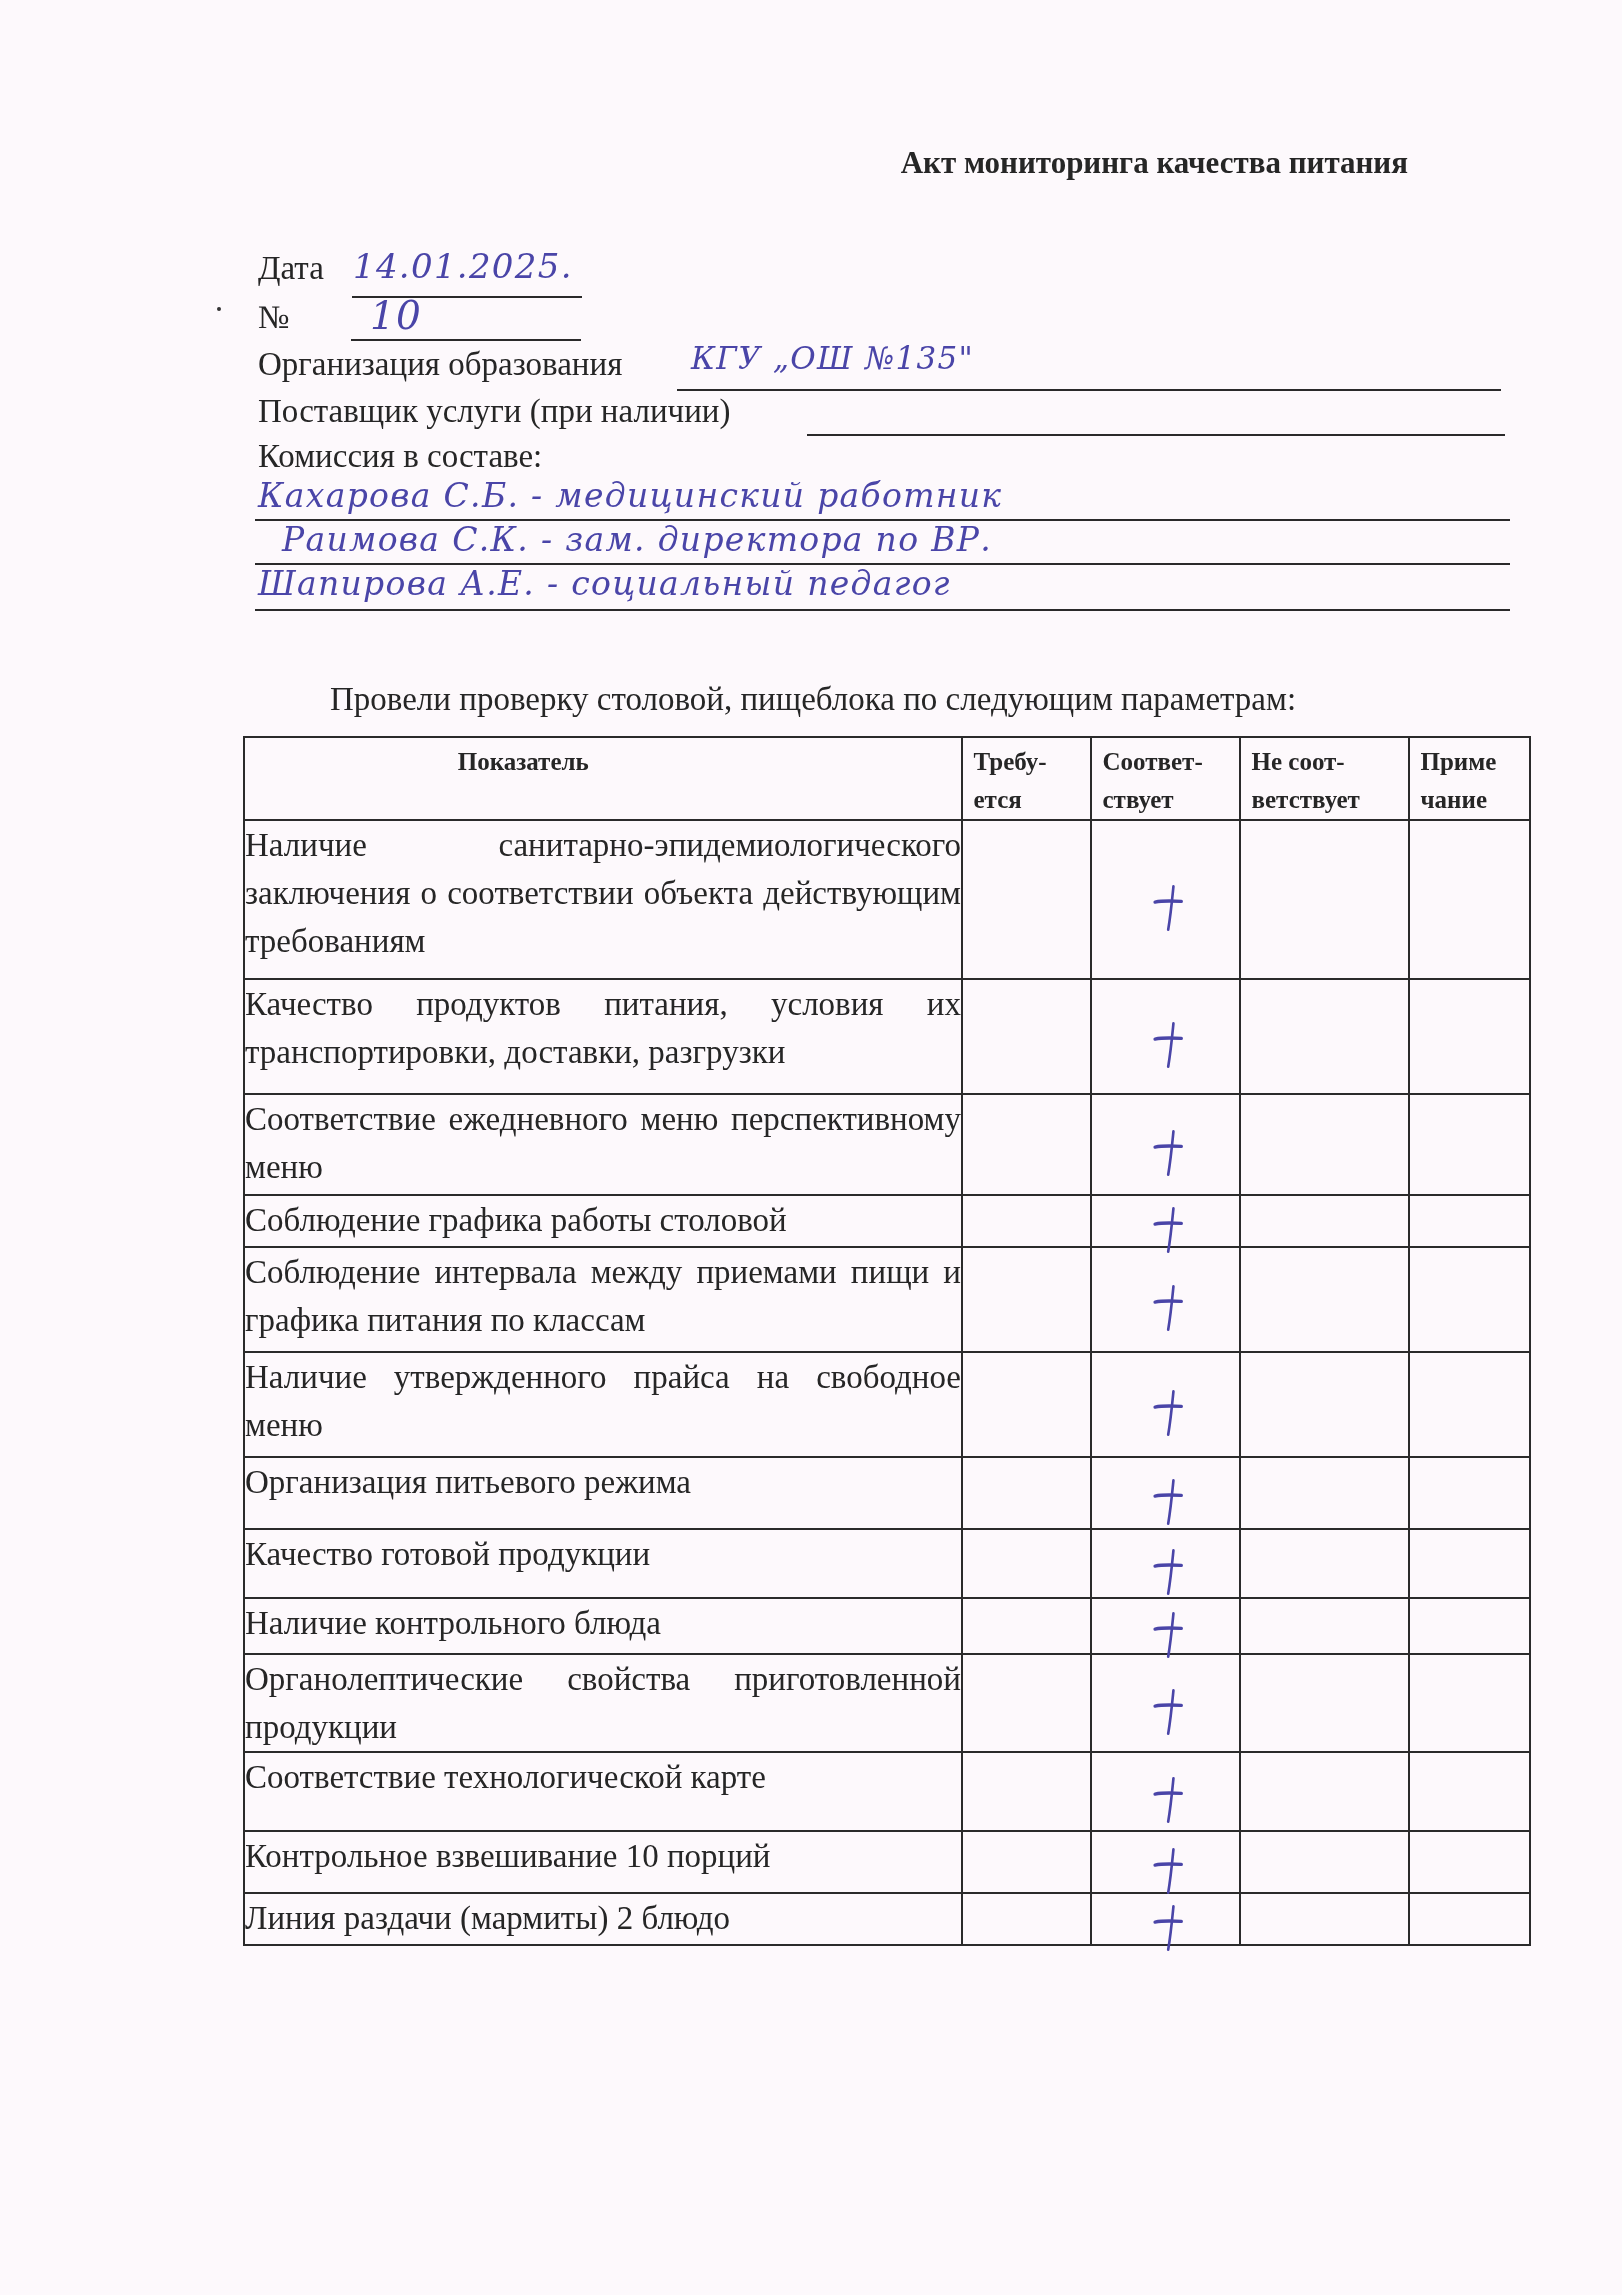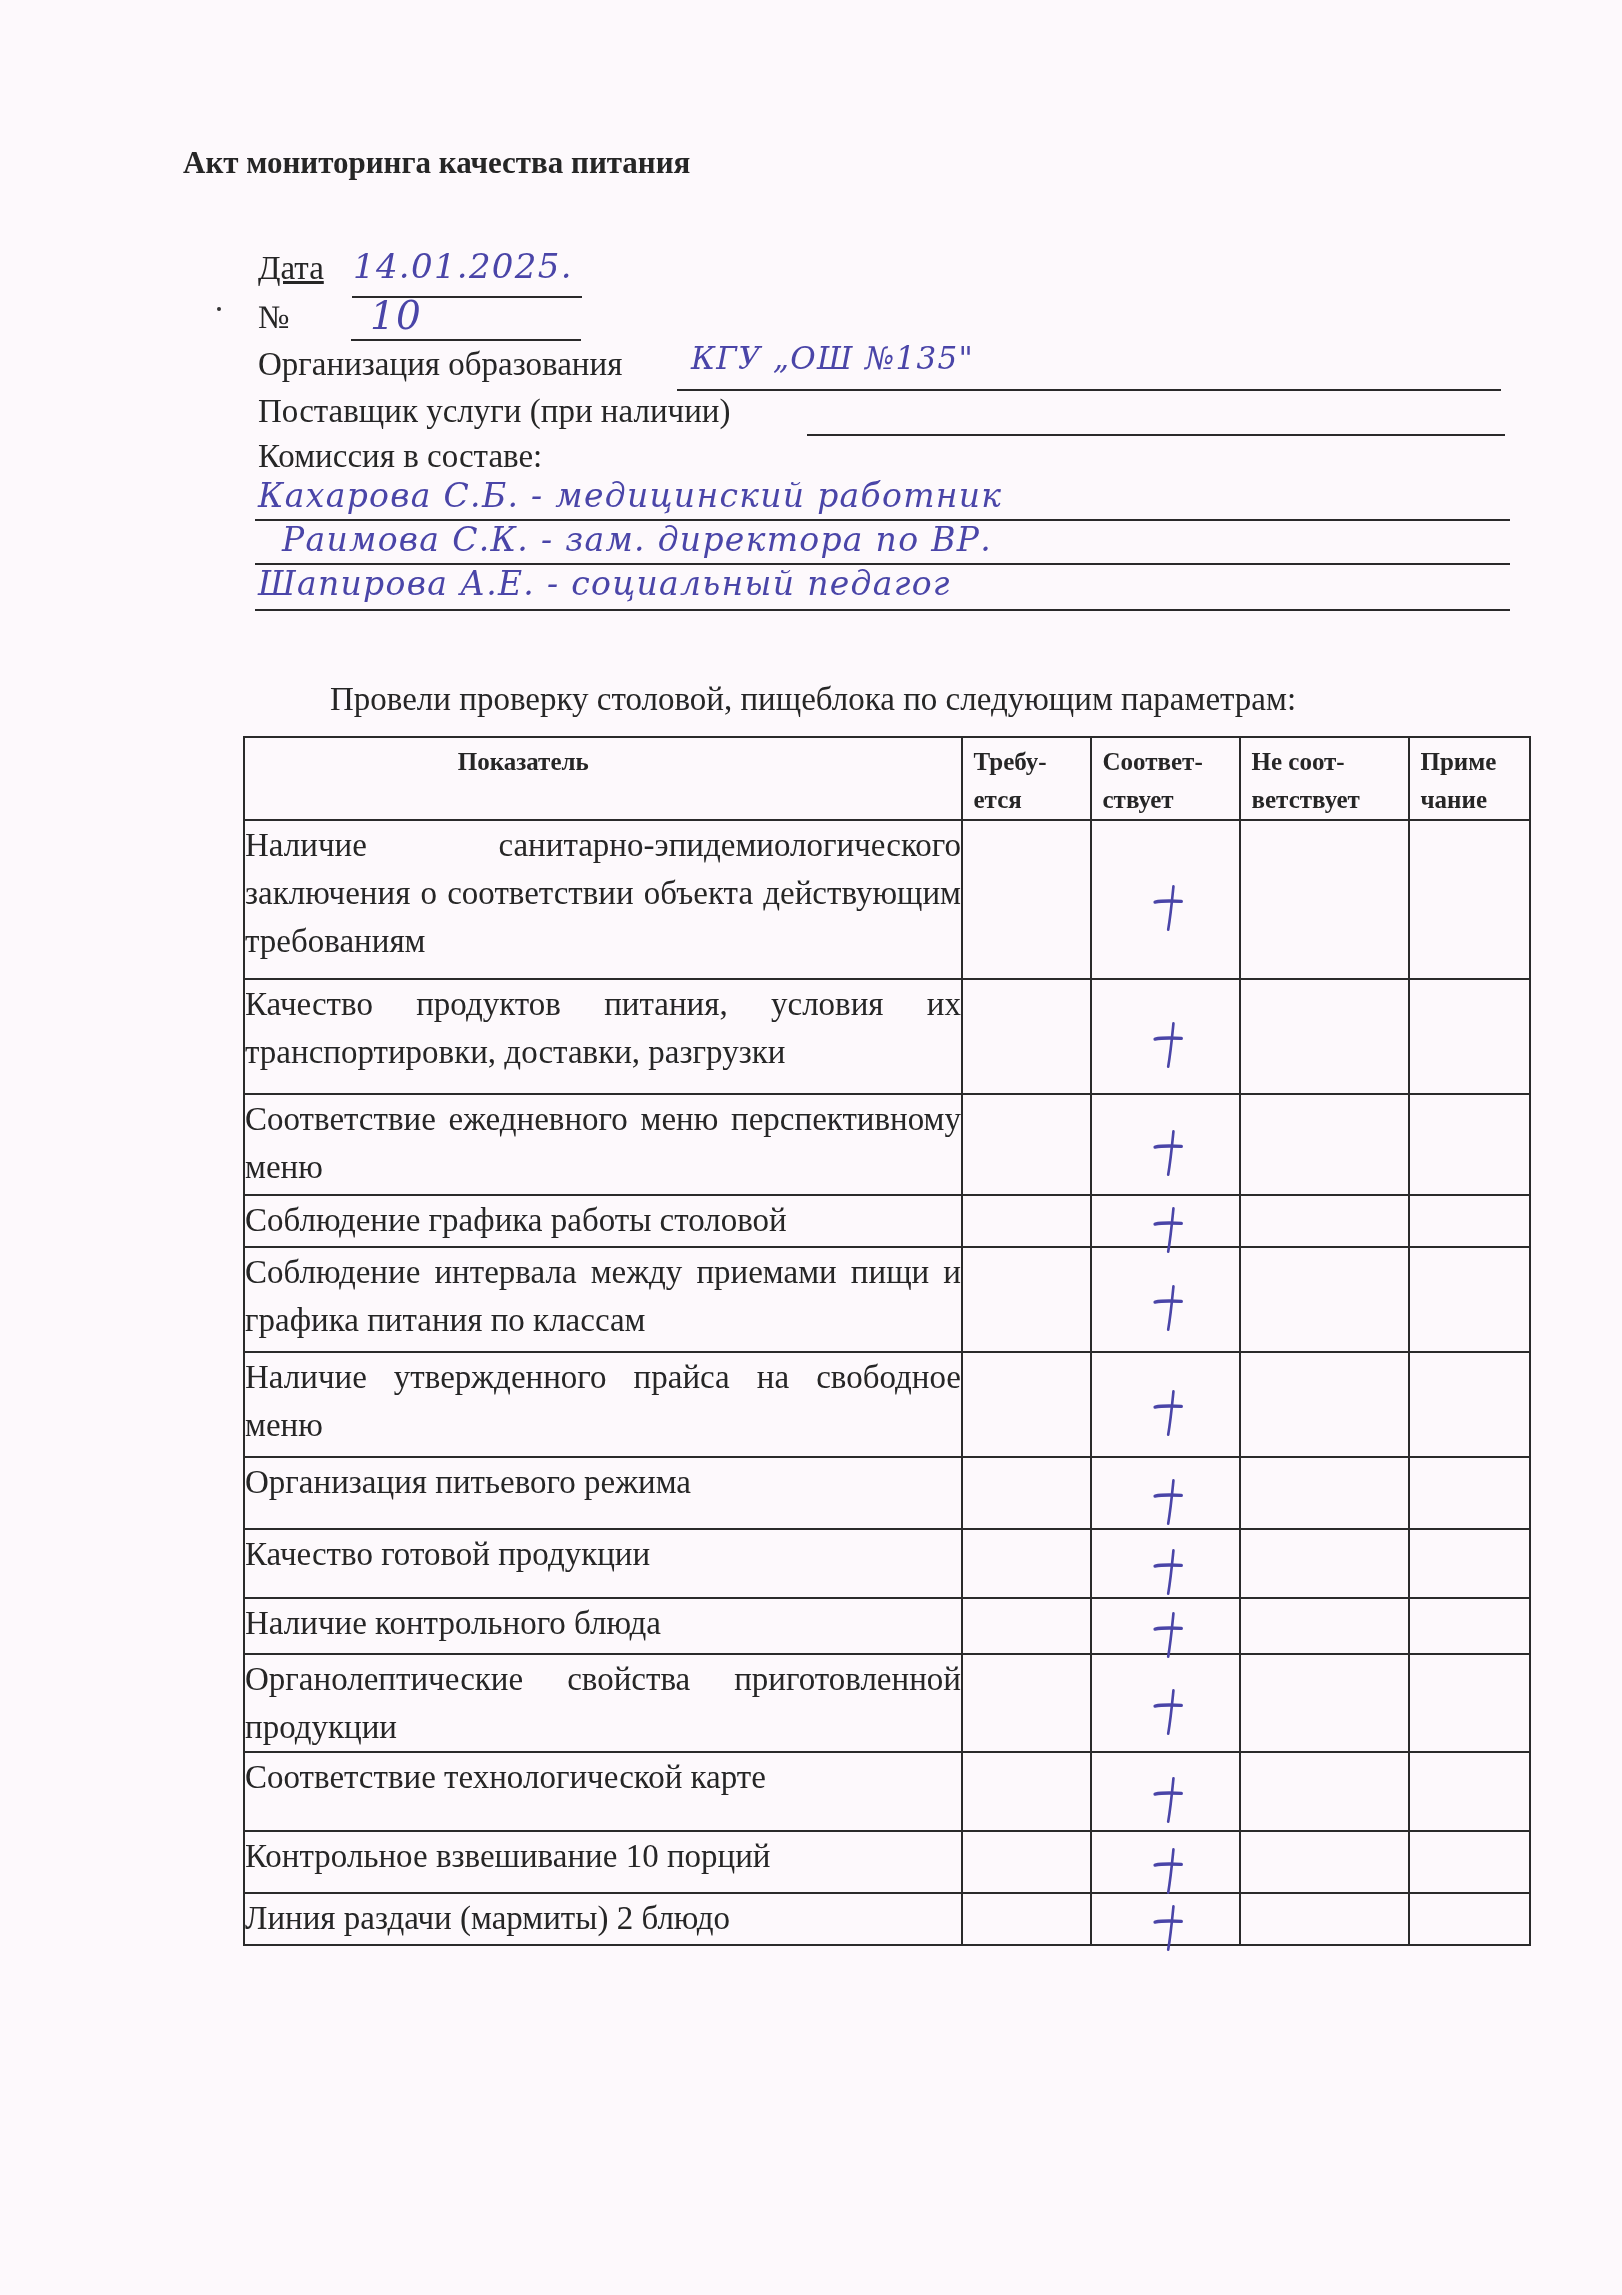--- a/index.html
+++ b/index.html
@@ -7,21 +7,21 @@
     width: 1623px; height: 2295px;
     background: #fdf9fc;
     position: relative;
     overflow: hidden;
     font-family: "Liberation Serif", "DejaVu Serif", serif;
     color: #262626;
   }
   .page { position: absolute; left: 0; top: 0; width: 1623px; height: 2295px; }
   .title {
     position: absolute; left: 0; width: 1408px; top: 145px;
-    text-align: left; font-weight: bold; font-size: 31px;
+    text-align: right; font-weight: bold; font-size: 31px;
     padding-left: 183px; box-sizing: border-box;
   }
   .label { position: absolute; font-size: 33px; white-space: nowrap; }
   .uline { position: absolute; height: 0; border-top: 2px solid #2a2a2a; }
   .hand {
     position: absolute; white-space: nowrap;
     font-family: "DejaVu Serif", serif; font-style: italic;
     color: #4a45a8; font-size: 33px; letter-spacing: 1.3px;
   }
   .stray { position: absolute; width: 3.9px; height: 3.9px; background: #333; border-radius: 50%; }
@@ -50,21 +50,21 @@
   }
   .plus svg { width: 100%; height: 100%; overflow: visible; }
 </style>
 </head>
 <body>
 
 <div class="page">
 
   <div class="title">Акт мониторинга качества питания</div>
 
-  <div class="label" style="left:258px; top:250px;text-decoration:underline;">Дата</div>
+  <div class="label" style="left:258px; top:250px;">Дата</div>
   <div class="hand" style="left:353px; top:246px; font-size:34px;">14.01.2025.</div>
   <div class="uline" style="left:352px; top:296px; width:230px;"></div>
 
   <div class="stray" style="left:217px; top:307px;"></div>
   <div class="label" style="left:258px; top:299px;">№</div>
   <div class="hand" style="left:370px; top:293px; font-size:39px;">10</div>
   <div class="uline" style="left:351px; top:339px; width:230px;"></div>
 
   <div class="label" style="left:258px; top:346px;">Организация образования</div>
   <div class="hand" style="left:691px; top:340px; font-size:31px;">КГУ „ОШ №135"</div>

